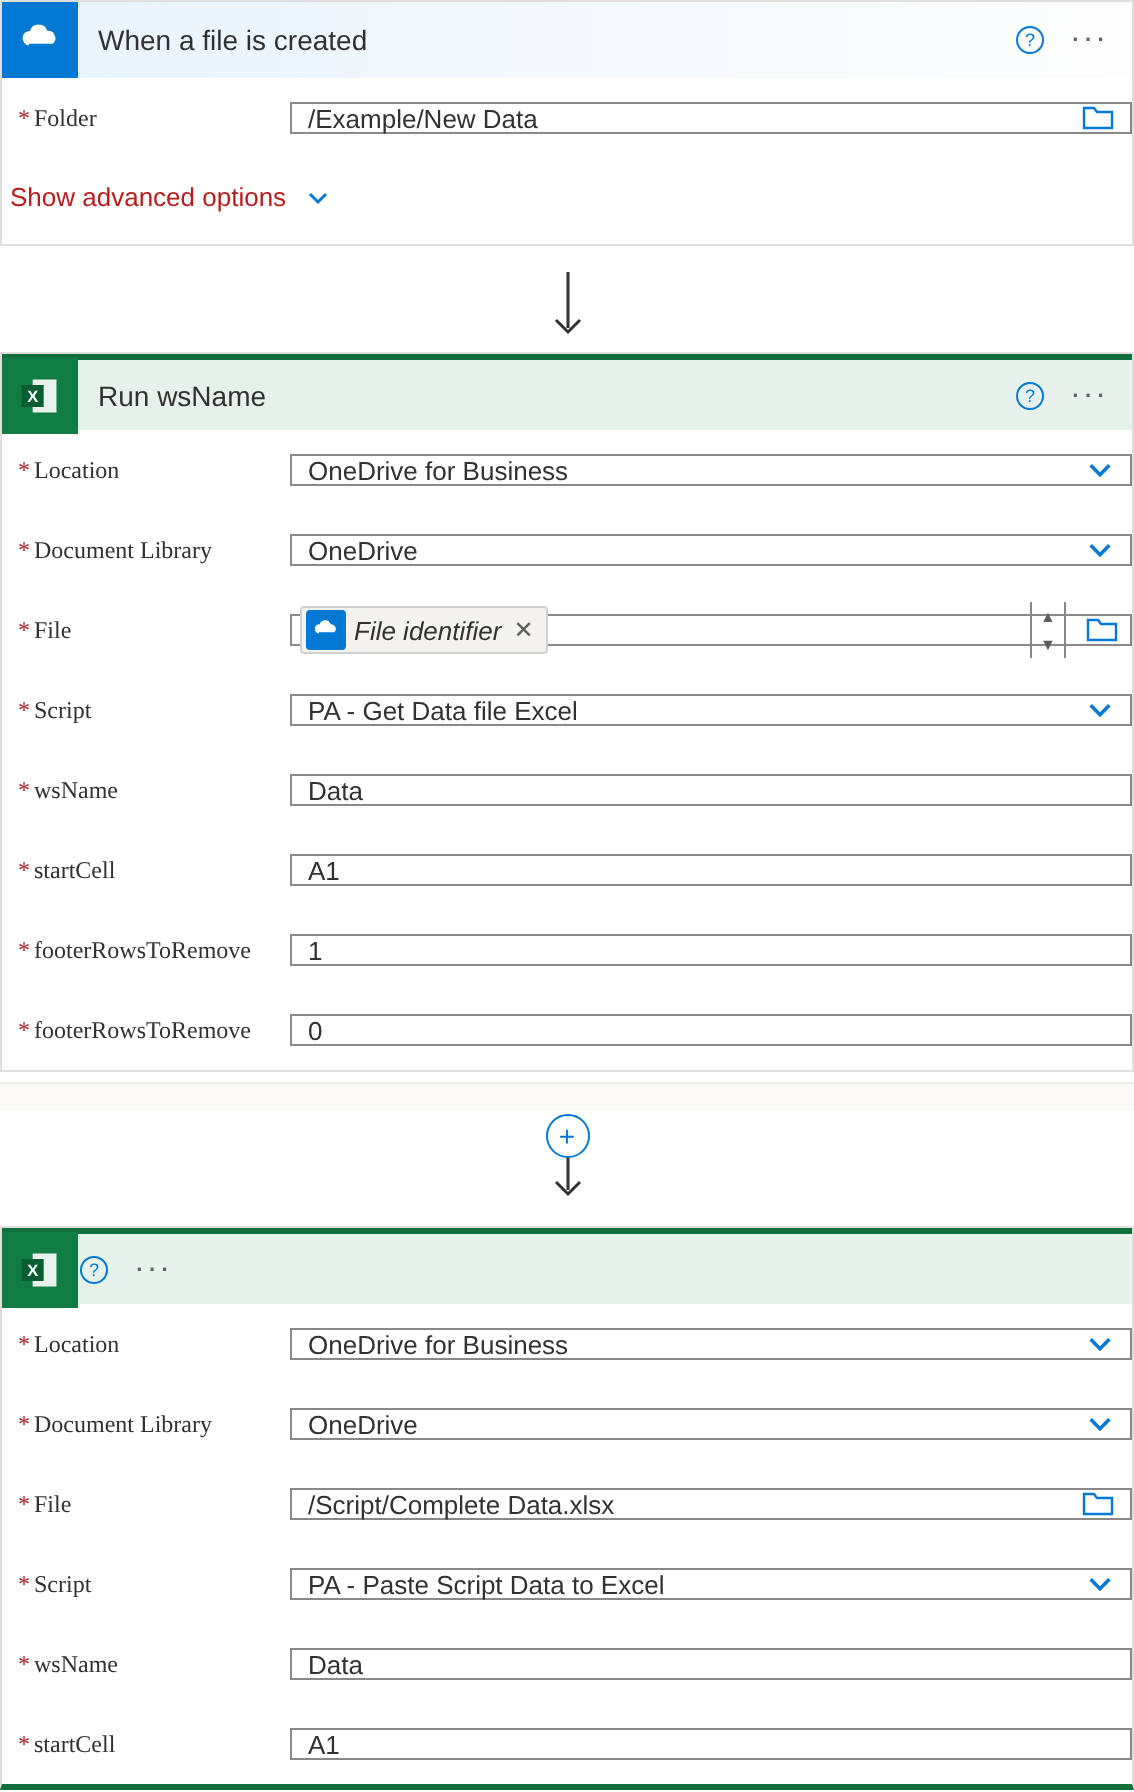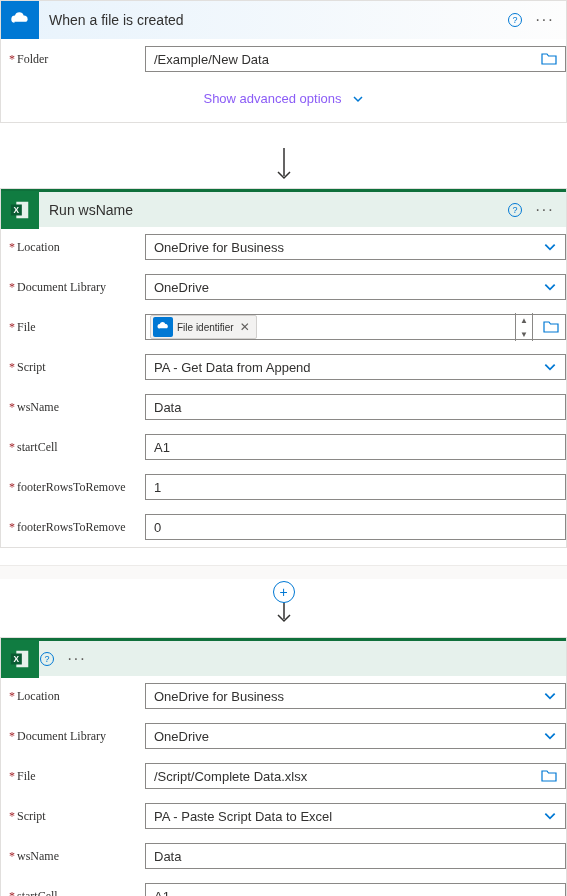--- a/index.html
+++ b/index.html
@@ -1,47 +1,47 @@
 <!DOCTYPE html>
 <html><head>
 <meta charset="utf-8">
 <style>
   * { box-sizing: border-box; margin: 0; padding: 0; }
   body { font-family: "Segoe UI", Arial, sans-serif; font-size: 13px; color: #323130; background: #fff; width: 567px; }
   
-  .card { border: 1px solid #e1dfdd; background: #fff; margin-bottom: 17px; }
+  .card { border: 1px solid #e1dfdd; background: #fff; margin-bottom: 5px; }
   
   .card-header { display: flex; align-items: center; height: 38px; padding-right: 12px; }
   .card-header.onedrive { background: linear-gradient(to right, #e8f3fc, #fdfdfd); }
   .card-header.excel { background: #e6f1ec; border-top: 3px solid #0f703b; }
   .card-header .icon-box { width: 38px; height: 38px; display: flex; align-items: center; justify-content: center; flex-shrink: 0; }
   .card-header.onedrive .icon-box { background: #0078d4; }
   .card-header.excel .icon-box { background: #107c41; }
   .card-header .title { flex: 1; padding-left: 10px; font-size: 14px; }
   .card-header .help { color: #0078d4; margin-right: 12px; cursor: pointer; }
   .card-header .menu { color: #605e5c; cursor: pointer; font-size: 16px; letter-spacing: 1px; }
   
   .field-row { display: flex; align-items: center; padding: 6px 0 6px 6px; min-height: 40px; }
   .field-label { width: 138px; flex-shrink: 0; font-size: 12px; padding-left: 2px; font-family: Liberation Serif, serif; }
   .field-label .req { color: #a4262c; margin-right: 2px; }
   .field-input-wrap { flex: 1; margin-right: 0; }
-  .field-input { width: 100%; border: 1px solid #8a8886; height: 26px; display: flex; align-items: center; padding: 0 8px; background: #fff; position: relative; }
+  .field-input { width: 100%; border: 1px solid #8a8886; height: 16px; display: flex; align-items: center; padding: 0 8px; background: #fff; position: relative; }
   .field-input .text { flex: 1; white-space: nowrap; overflow: hidden; }
   .field-input .chev { color: #0078d4; flex-shrink: 0; }
   .field-input .folder-ic { color: #0078d4; flex-shrink: 0; margin-left: 6px; }
   .field-input .stepper { display: flex; flex-direction: column; border-left: 1px solid #8a8886; border-right: 1px solid #8a8886; height: 28px; width: 18px; align-items: center; justify-content: space-around; font-size: 8px; color: #605e5c; margin: 0 4px 0 0; }
   
   .token { display: inline-flex; align-items: center; background: #f3f2f1; border: 1px solid #d2d0ce; border-radius: 2px; height: 24px; padding: 0 4px 0 2px; margin: 1px 0; }
   .token .tk-ic { width: 20px; height: 20px; display: flex; align-items: center; justify-content: center; margin-right: 4px; border-radius: 2px; }
   .token.onedrive-tk .tk-ic { background: #0078d4; }
-  .token .tk-txt { font-size: 10px; margin-right: 4px; }
+  .token .tk-txt { font-size: 13px; margin-right: 4px; font-style: italic; }
   .token .tk-x { font-size: 12px; color: #605e5c; cursor: pointer; padding: 0 2px; }
   .field-input.token-host { padding: 2px 6px 2px 4px; }
   
-  .adv-link { color: #8b5cf6; font-size: 13px; padding: 12px 4px 16px; display: flex; align-items: center; gap: 10px; cursor: pointer; justify-content: center; }
+  .adv-link { color: #b91c1c; font-size: 13px; padding: 12px 4px 16px; display: flex; align-items: center; gap: 10px; cursor: pointer; }
   
   .arrow-connector { display: flex; justify-content: center; padding: 6px 0; }
   .arrow-connector.with-plus { position: relative; padding: 18px 0 12px; }
   .plus-btn { position: absolute; top: 2px; left: 50%; transform: translateX(-50%); width: 22px; height: 22px; border-radius: 50%; border: 1px solid #0078d4; background: #fff; color: #0078d4; display: flex; align-items: center; justify-content: center; font-size: 14px; cursor: pointer; }
   
   .spacer-gap { height: 14px; background: #faf9f8; border-top: 1px solid #edebe9;}
   
   svg { display: block; }
 </style>
 </head>
@@ -159,21 +159,21 @@
               <path d="M1 2h5l1.5 2H15v8H1z" fill="none" stroke="#0078d4" stroke-width="1.2"></path>
             </svg>
           </span>
   </div>
       </div>
     </div>
   <div class="field-row">
       <div class="field-label"><span class="req">*</span><span>Script</span></div>
       <div class="field-input-wrap">
         <div class="field-input">
-          <span class="text">PA - Get Data from Append</span>
+          <span class="text">PA - Get Data file Excel</span>
           <span class="chev">
             <svg width="14" height="14" viewBox="0 0 12 12">
               <path d="M2 4l4 4 4-4" stroke="#0078d4" fill="none" stroke-width="1.5"></path>
             </svg>
           </span>
         </div>
       </div>
     </div>
   <div class="field-row">
       <div class="field-label"><span class="req">*</span><span>wsName</span></div>

